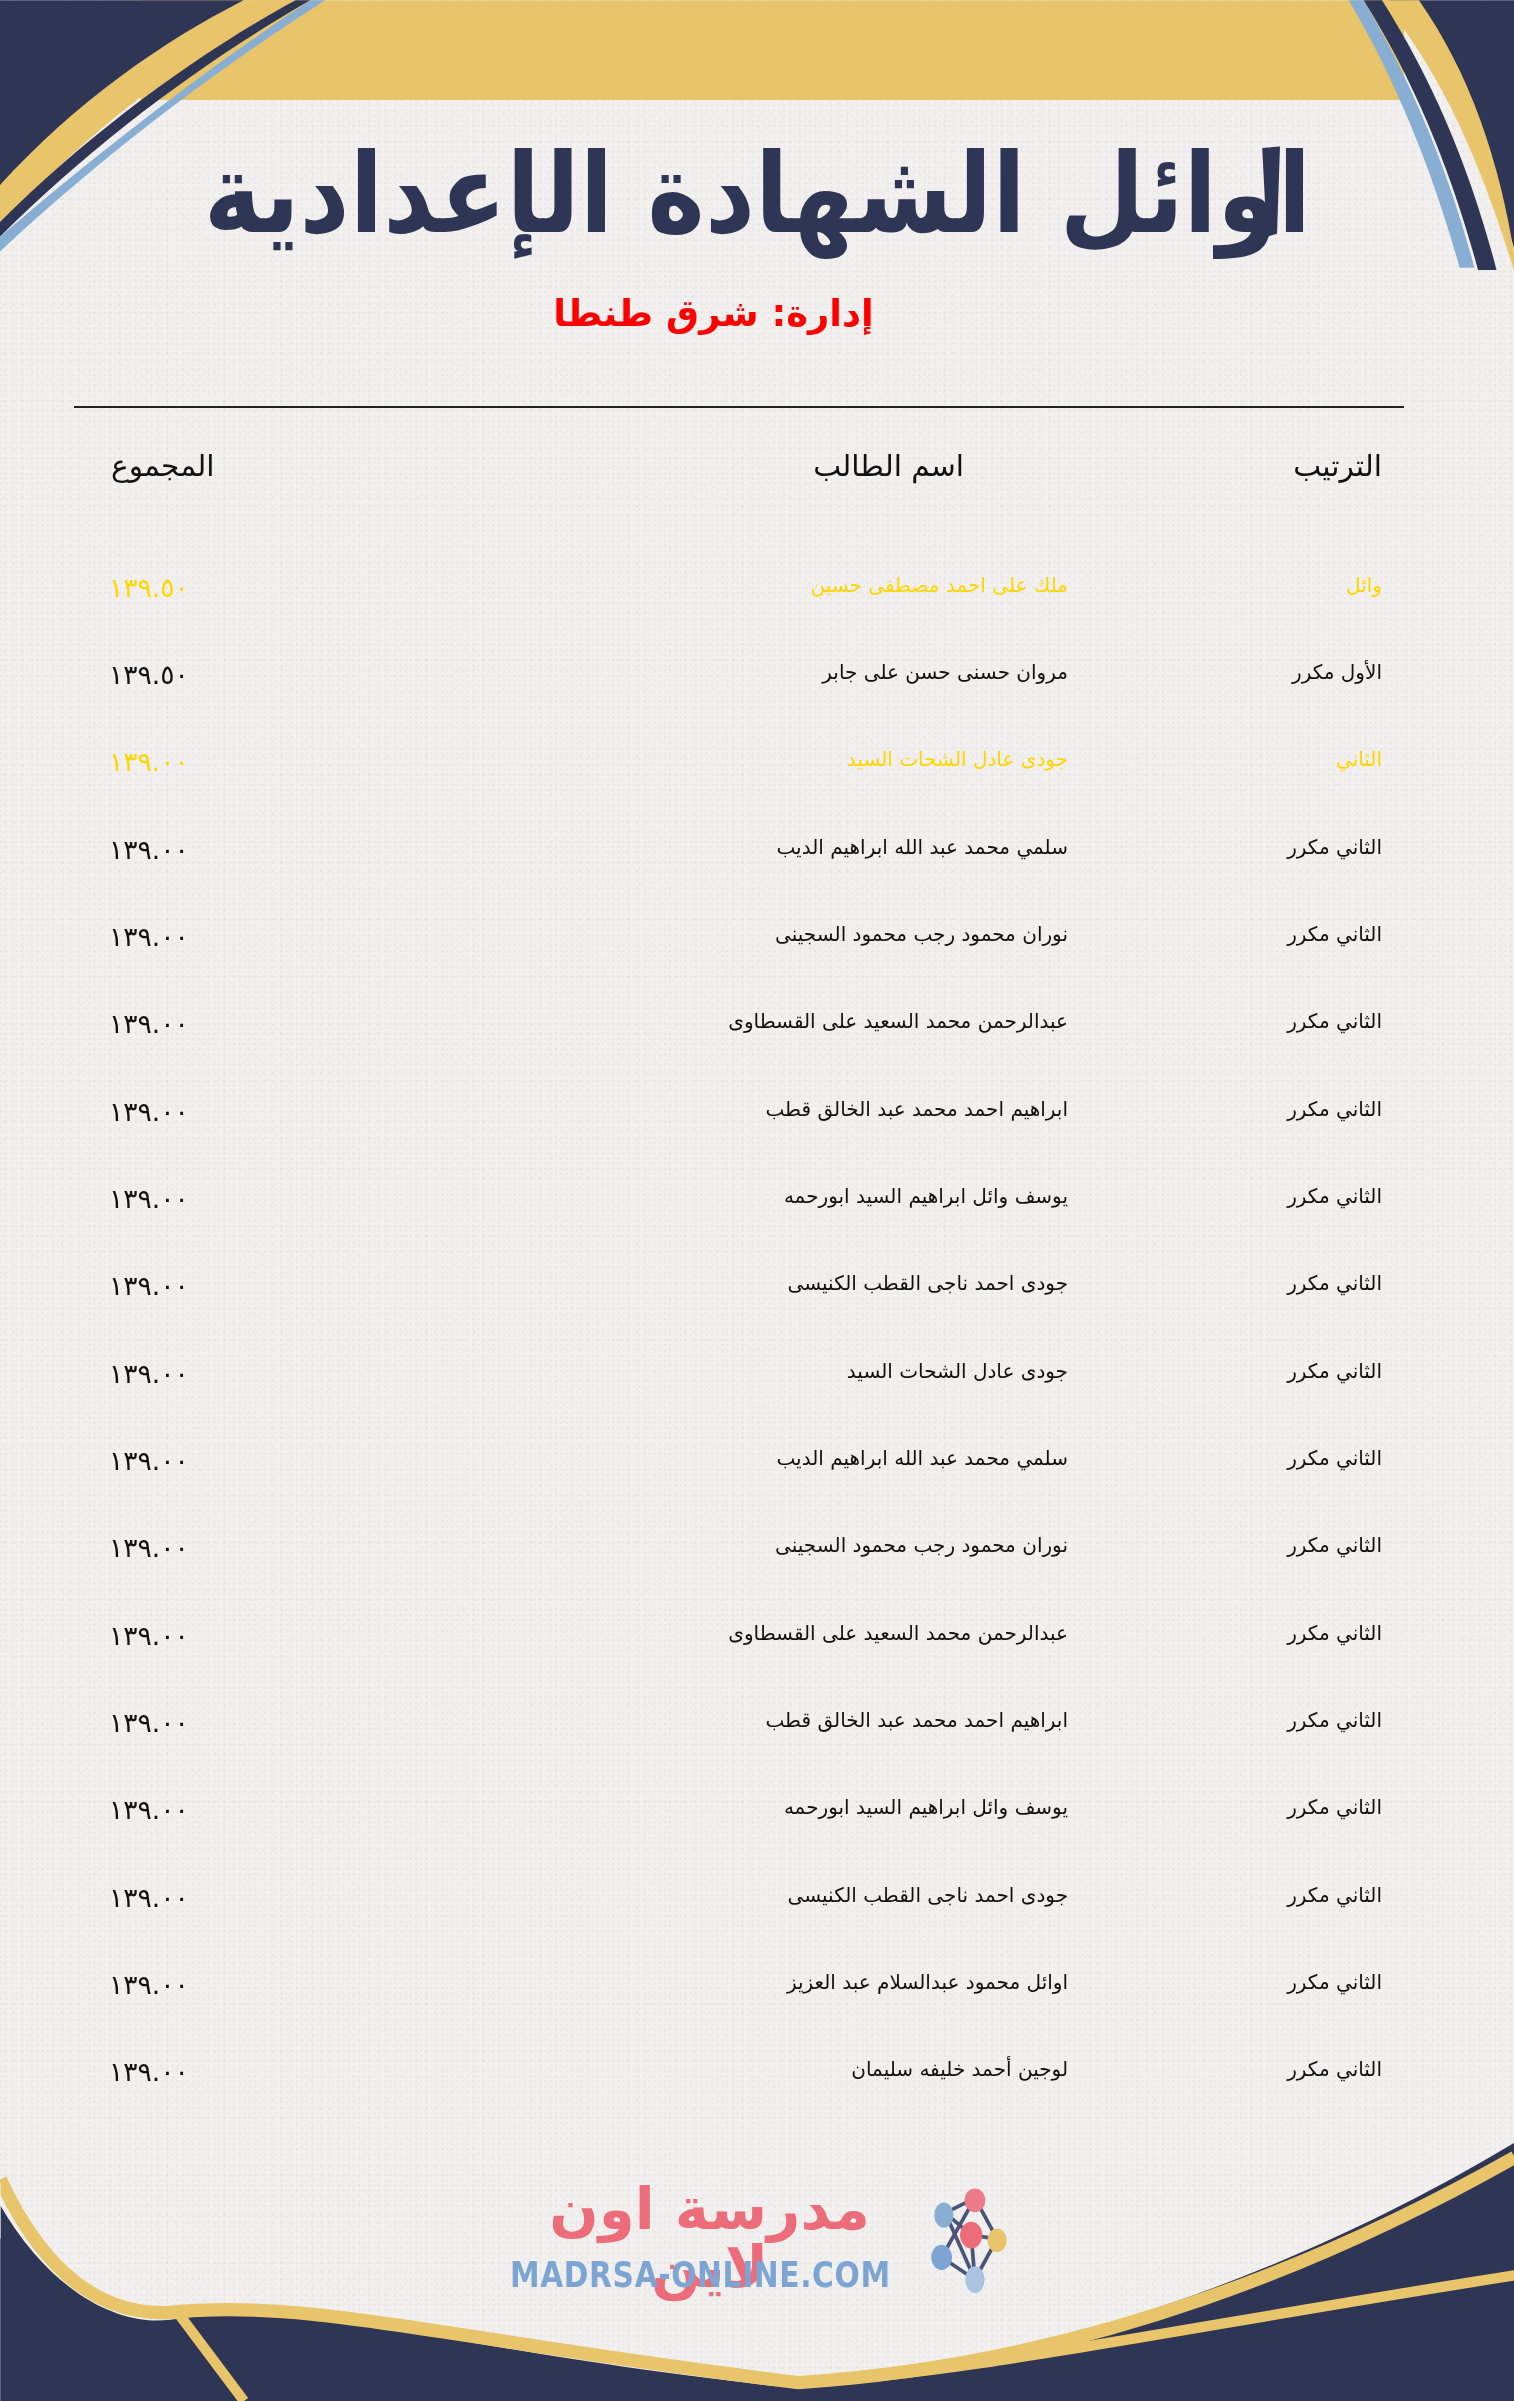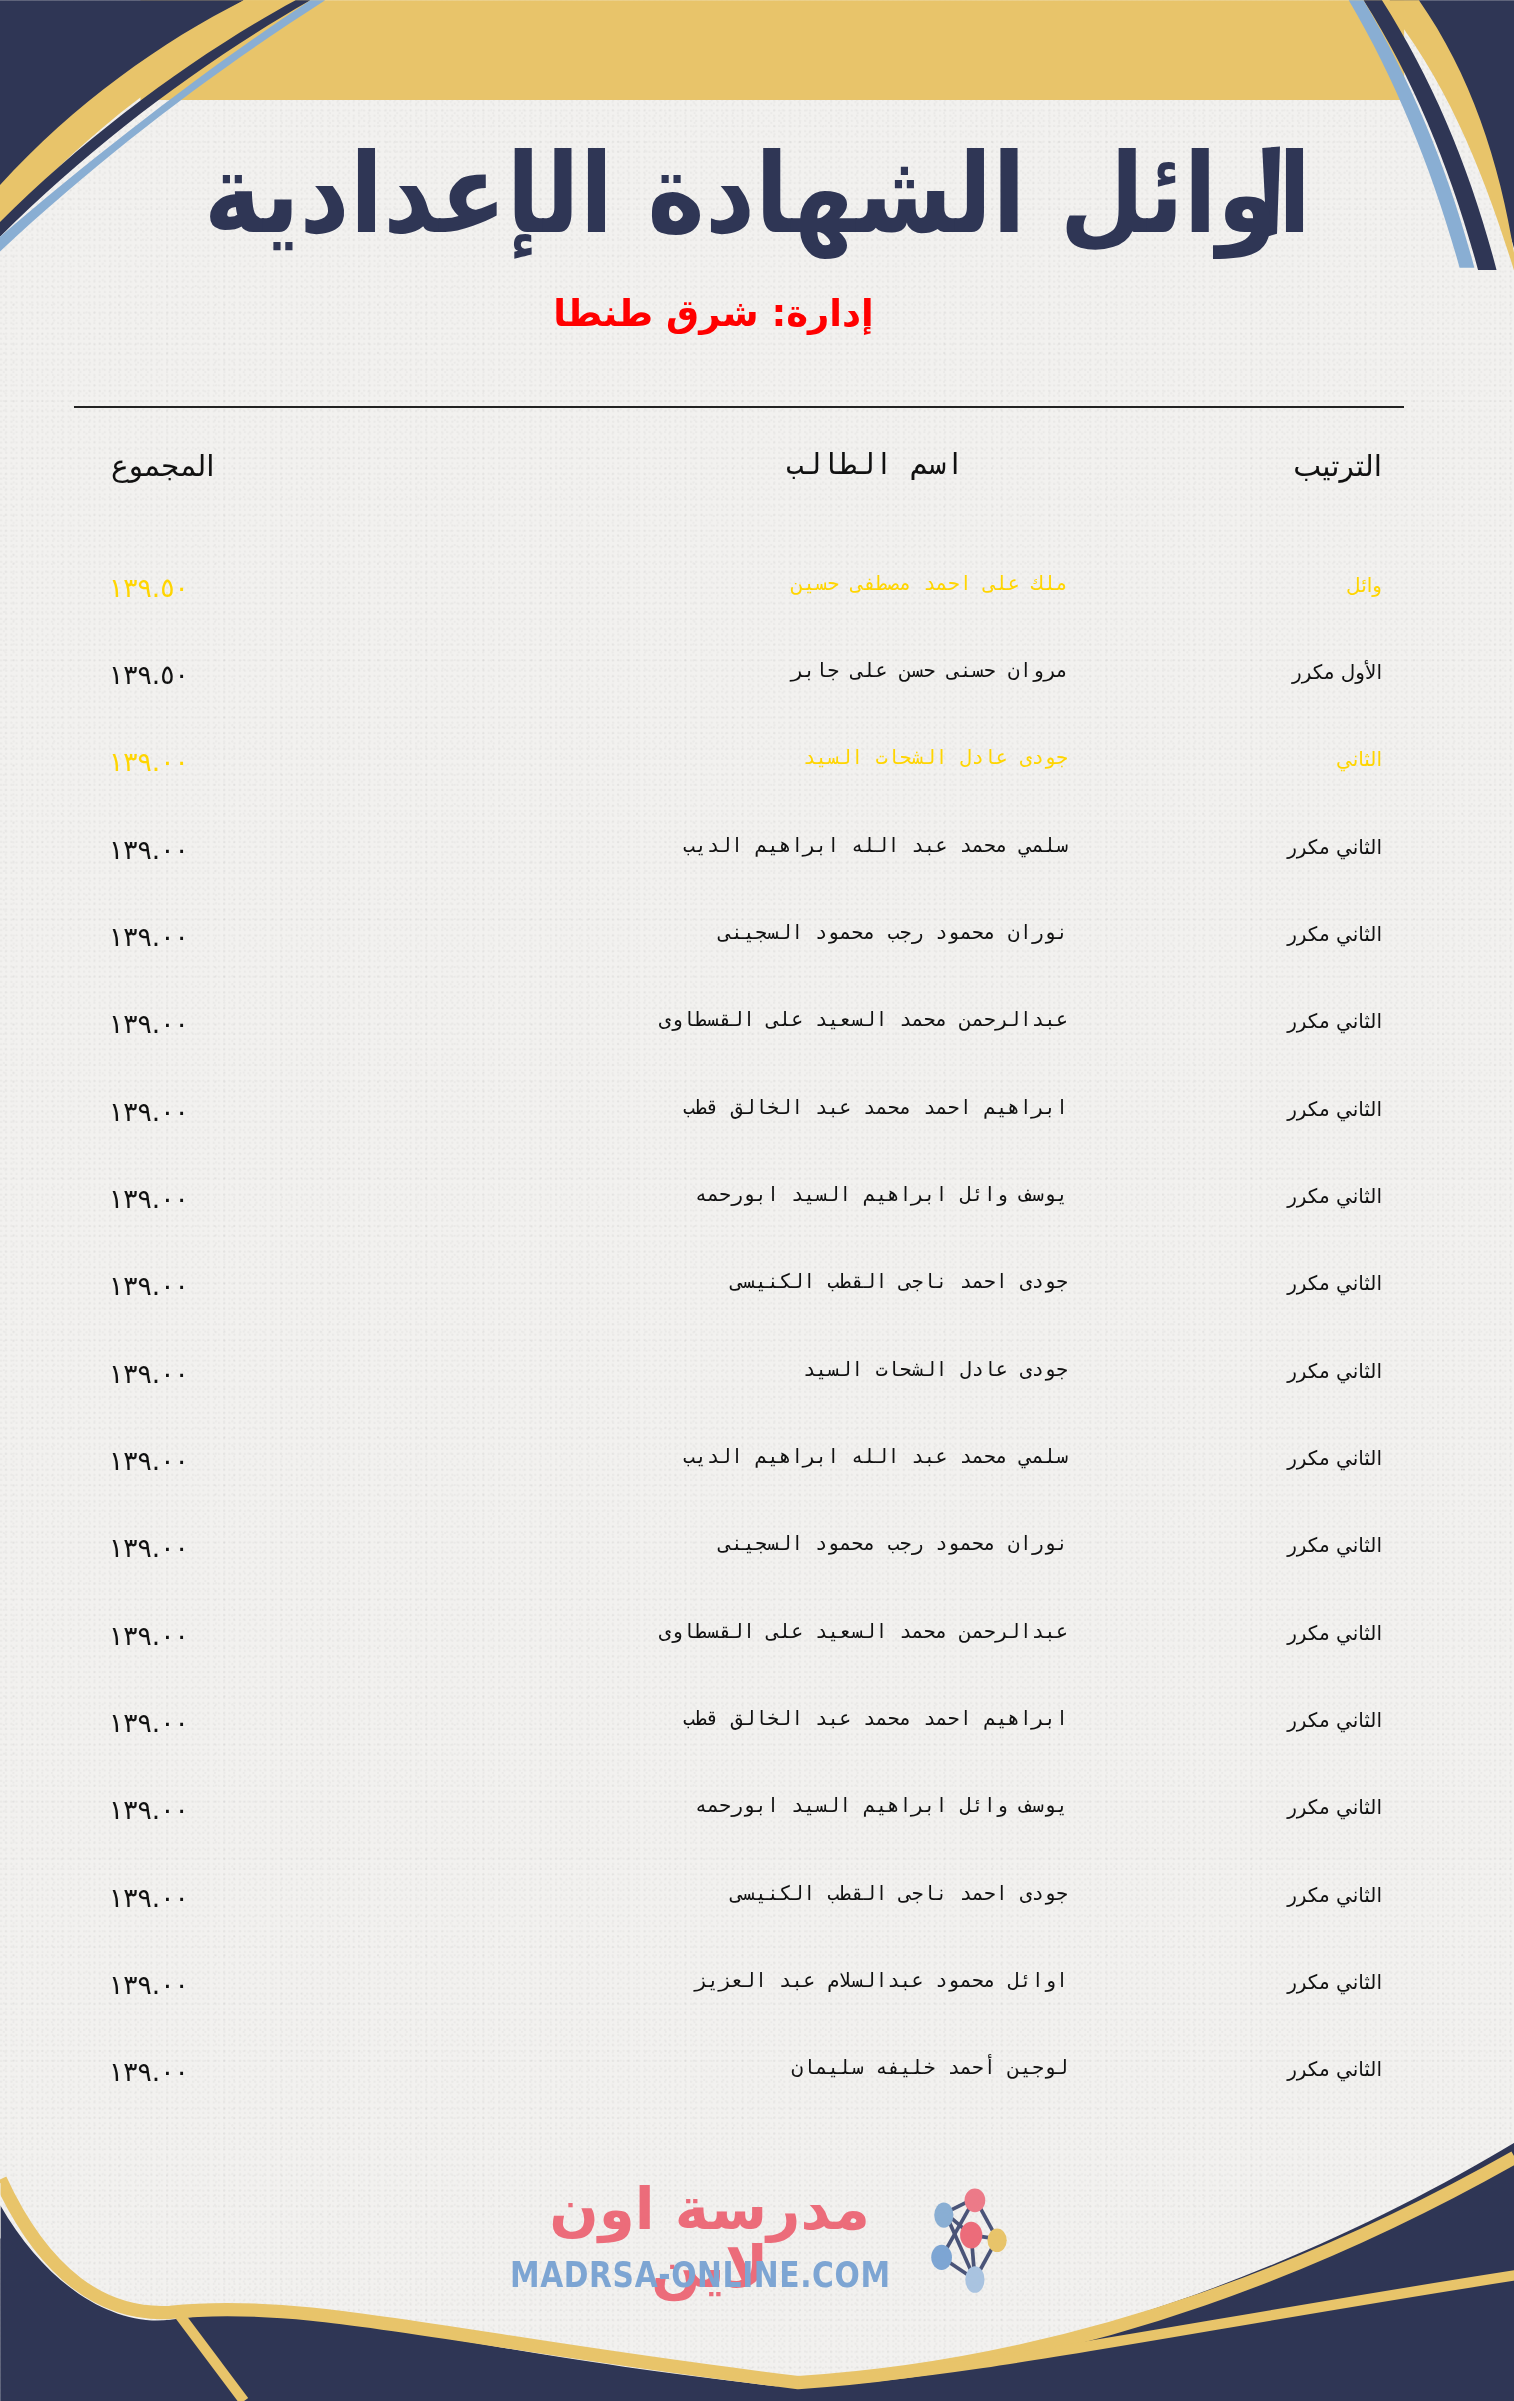--- a/index.html
+++ b/index.html
@@ -38,21 +38,21 @@
     .table {
       position: absolute; left: 74px; width: 1330px; top: 436px;
       direction: rtl;
     }
     .row {
       position: relative; height: 87px;
     }
     .row.header { height: 74px; }
     .cell { position: absolute; top: 0; white-space: nowrap; font-size: 20px; color: #111; line-height: 1; }
     .cell.rank { right: 22px; }
-    .cell.name { right: 336px; text-align: left; font-family: Liberation Mono, monospace; }
+    .cell.name { right: 336px; text-align: left; }
     .cell.total { left: 35px; direction: ltr; font-size: 26.6px; }
     .header .cell { font-size: 29.6px; top: 16.3px; }
     .header .cell.name { right: 440px; }
     .header .cell.total { left: 37px; direction: rtl; }
     .row.data .cell { top: 103px; }
     .row.highlight .cell { color: #ffd500; }
     .logo {
       position: absolute; left: 510px; top: 2180px; width: 502px; height: 118px;
     }
     .logo-ar {

